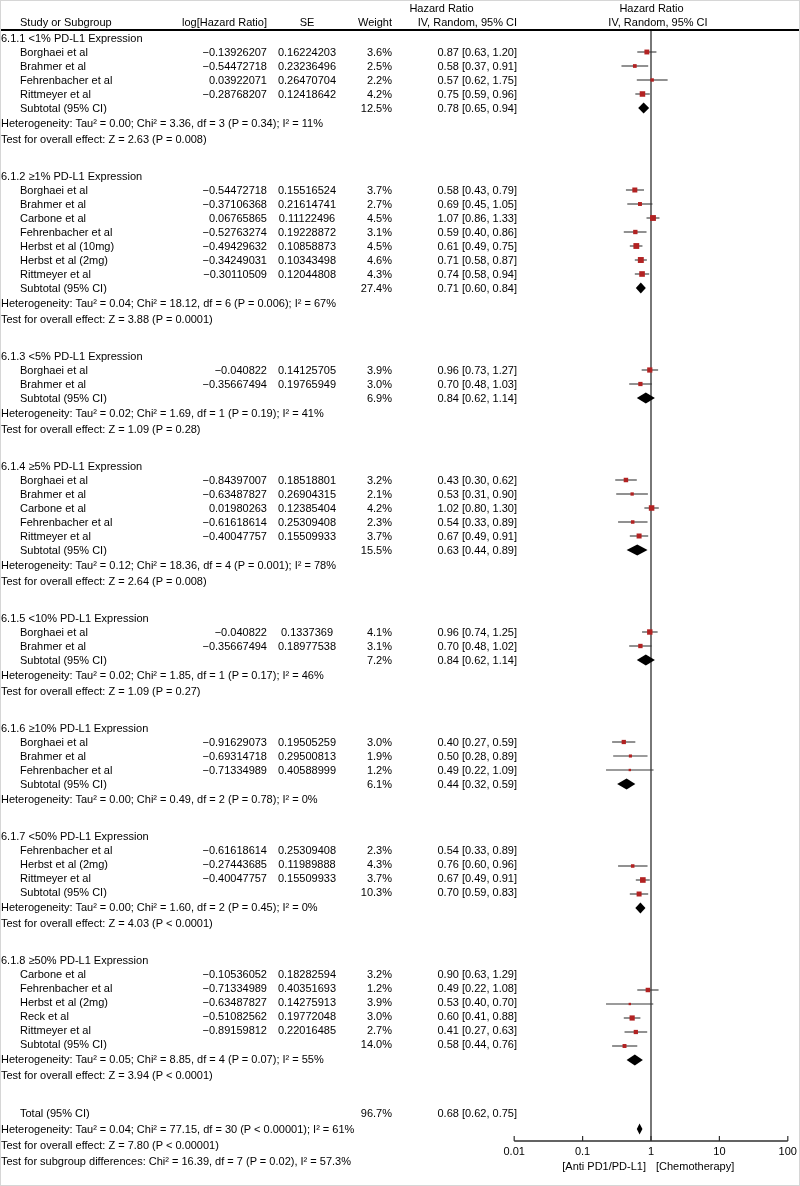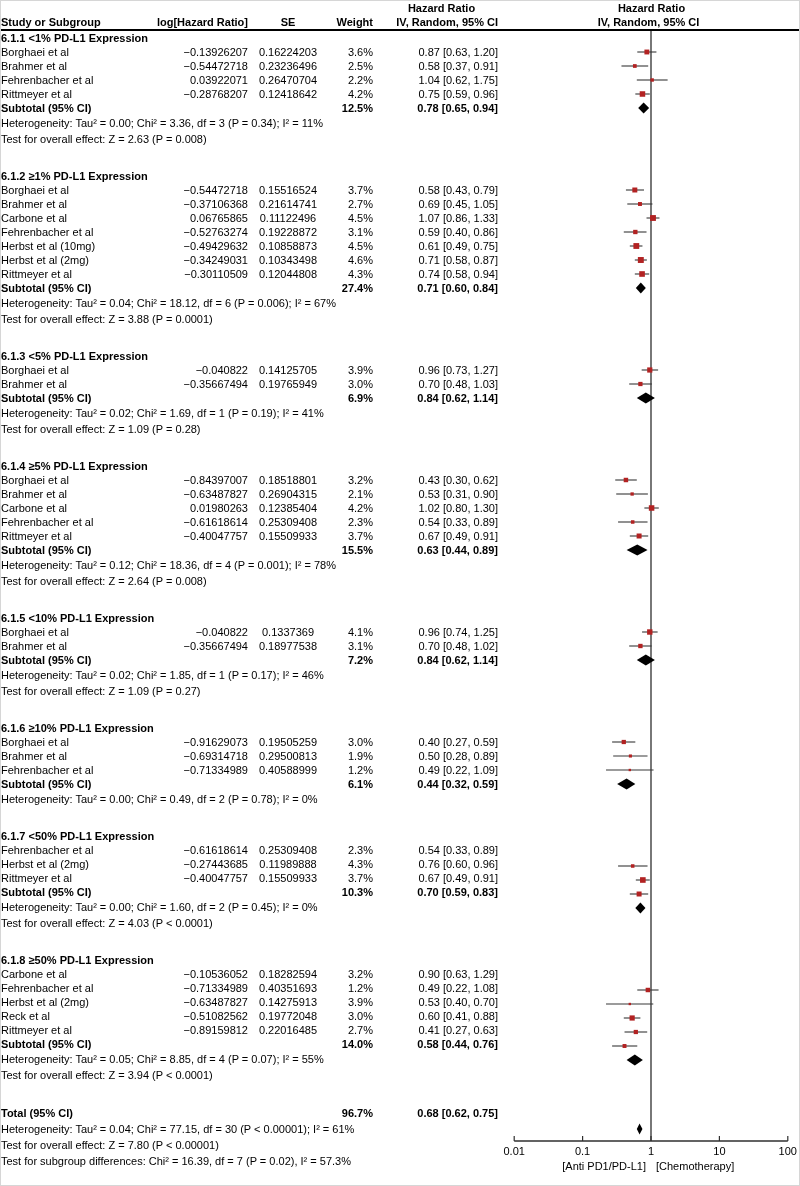--- a/index.html
+++ b/index.html
@@ -6,24 +6,24 @@
   .page{
     position:relative;
     width:800px;height:1186px;
     background:#ffffff;
     font-family:"Liberation Sans","DejaVu Sans",sans-serif;
     font-size:11px;color:#000;
     overflow:hidden;
     box-sizing:border-box;
     border:1px solid #d6d6d6;
   }
-  .bold{font-weight:bold;}
+  .bold{font-weight:normal;}
   .hdr{border-bottom:2px solid #000;}
   .hdr-line{display:flex;height:14px;line-height:14px;}
-  .c-study{width:150px;padding-left:0;box-sizing:content-box;overflow:hidden;white-space:nowrap;}
+  .c-study{width:150px;padding-left:19px;box-sizing:content-box;overflow:hidden;white-space:nowrap;}
   .c-loghr{width:97px;text-align:right;white-space:nowrap;}
   .c-se{width:80px;text-align:center;white-space:nowrap;}
   .c-wt{width:45px;text-align:right;white-space:nowrap;}
   .c-ci{width:125px;text-align:right;white-space:nowrap;}
   .c-plot{flex:1;text-align:center;white-space:nowrap;}
   .c-spacer1{width:378px;}
   .c-ci-center{width:125px;text-align:center;white-space:nowrap;}
   .c-pool-spacer{width:177px;}
   .c-full{white-space:nowrap;}
   .r{display:flex;height:14px;line-height:14px;}
@@ -66,21 +66,21 @@
         <span class="c-loghr">−0.54472718</span>
         <span class="c-se">0.23236496</span>
         <span class="c-wt">2.5%</span>
         <span class="c-ci">0.58 [0.37, 0.91]</span>
       </div>
       <div class="r study-row">
         <span class="c-study">Fehrenbacher et al</span>
         <span class="c-loghr">0.03922071</span>
         <span class="c-se">0.26470704</span>
         <span class="c-wt">2.2%</span>
-        <span class="c-ci">1.04 [0.62, 1.75]</span>
+        <span class="c-ci">0.57 [0.62, 1.75]</span>
       </div>
       <div class="r study-row">
         <span class="c-study">Rittmeyer et al</span>
         <span class="c-loghr">−0.28768207</span>
         <span class="c-se">0.12418642</span>
         <span class="c-wt">4.2%</span>
         <span class="c-ci">0.75 [0.59, 0.96]</span>
       </div>
       <div class="r subtotal-row">
         <span class="c-study bold">Subtotal (95% CI)</span>

